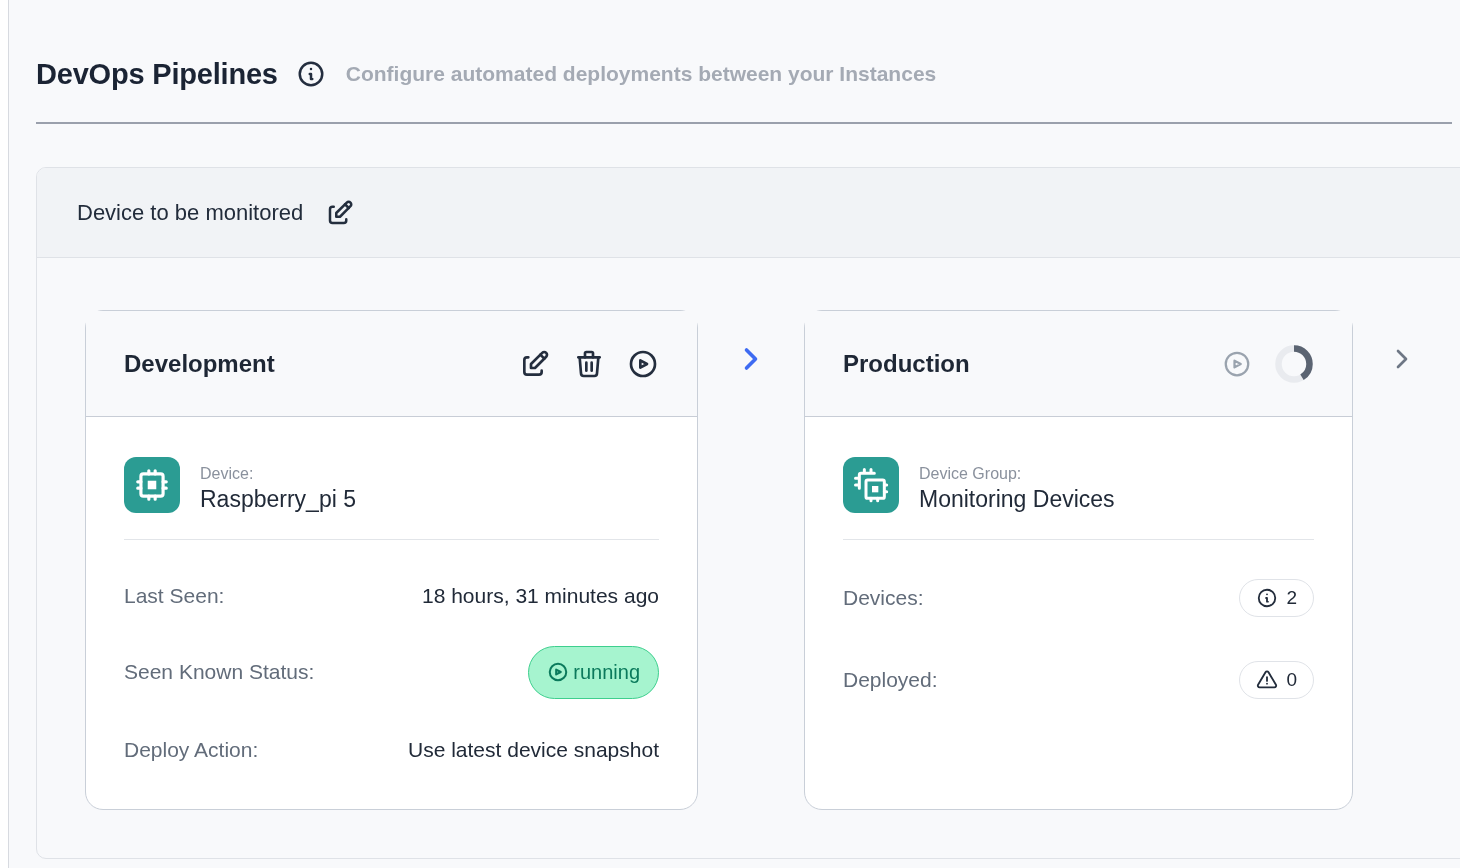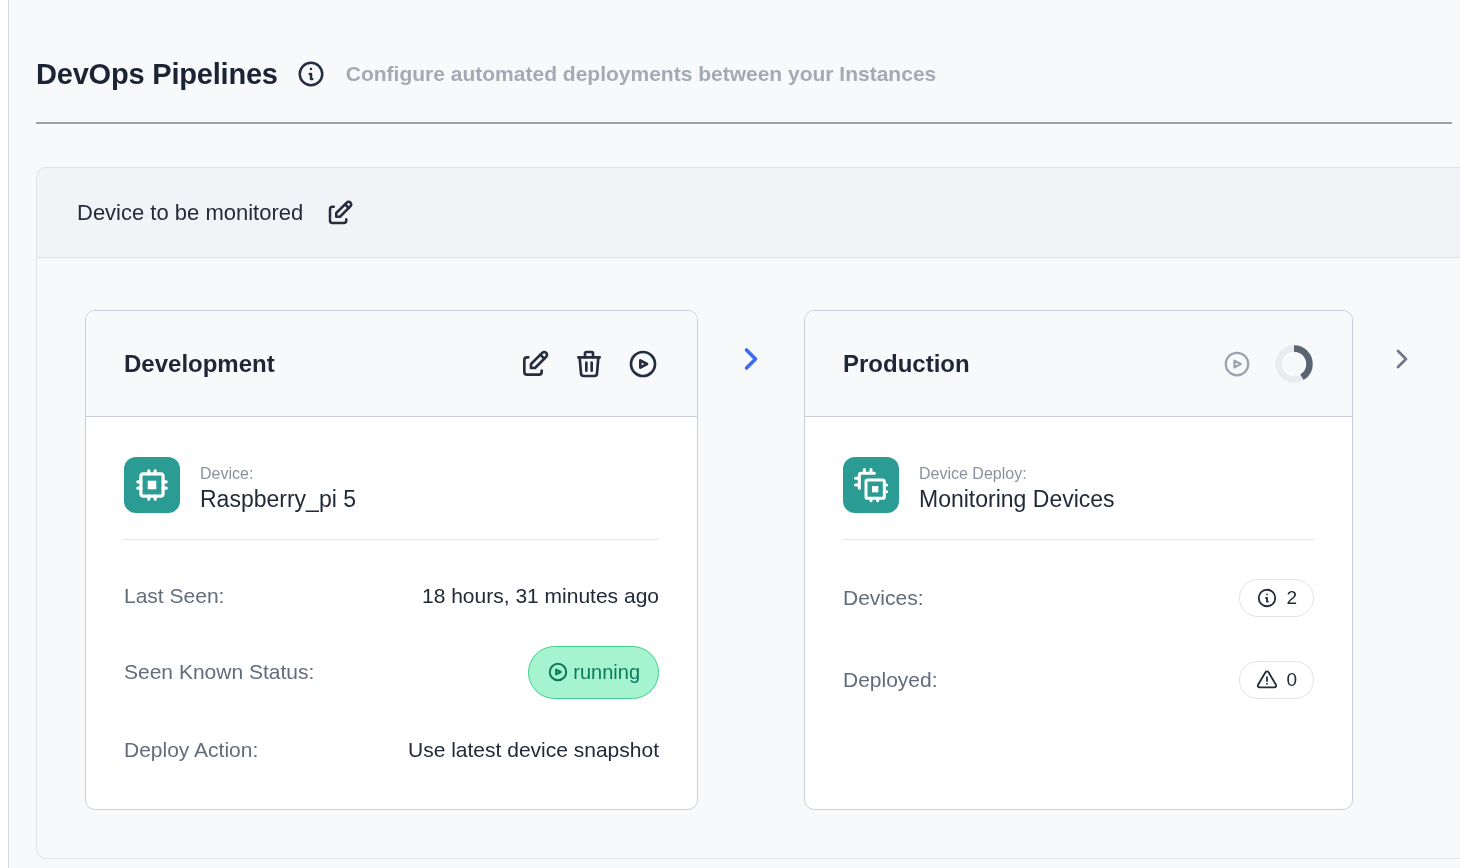--- a/index.html
+++ b/index.html
@@ -18,21 +18,21 @@
   .header-rule { margin:30px 0 0 34px; border-top:2px solid #9aa0ac; }
 
   
   .pipeline-panel { margin:43px 0 0 34px; width:1490px; background:#f8f9fb; border:1.5px solid #dfe2e7; border-radius:10px; }
   .panel-header { height:90px; display:flex; align-items:center; gap:22px; padding:0 40px; background:#f1f3f6; border-bottom:1px solid #dfe2e7; border-radius:9px 9px 0 0; }
   .panel-title { font-size:22px; font-weight:500; color:#222c3b; }
   .icon-btn { background:none; border:none; padding:0; margin:0; display:flex; align-items:center; color:#242e3e; cursor:pointer; }
   .panel-body { display:flex; align-items:flex-start; padding:52px 0 48px 48px; }
 
   
-  .stage-card { background:#ffffff; border:1.5px solid #c9cfd8; border-radius:10px; height:500px; flex:none; }
+  .stage-card { background:#ffffff; border:1.5px solid #c9cfd8; border-radius:18px; height:500px; flex:none; }
   .dev-card  { width:613px; }
   .prod-card { width:549px; }
   .card-header { height:106px; display:flex; align-items:center; padding:0 38px; background:#f8f9fb; border-bottom:1.5px solid #c8cdd6; border-radius:9px 9px 0 0; }
   .card-title { flex:1; font-size:24px; font-weight:600; color:#1e2735; }
   .card-actions { display:flex; align-items:center; gap:22px; }
   .card-body { padding:40px 38px 0 38px; }
 
   .entity-row { display:flex; align-items:flex-end; gap:20px; }
   .entity-icon { width:56px; height:56px; border-radius:12px; background:var(--teal, #2b9c93); color:#ffffff; display:flex; align-items:center; justify-content:center; flex:none; }
   .entity-label { display:block; font-size:16px; color:#8a919d; margin-bottom:3px; }
@@ -192,21 +192,21 @@
               <span class="entity-icon">
                 <svg width="40" height="40" viewBox="0 0 24 24" fill="none" stroke="currentColor" stroke-width="1.8" stroke-linecap="round" stroke-linejoin="round">
                   <path d="M5 14v-8a1 1 0 0 1 1 -1h8"></path>
                   <path d="M8 2.7v1.6M12 2.7v1.6M2.7 8h1.6M2.7 12h1.6"></path>
                   <rect x="9" y="9" width="11" height="11" rx="1"></rect>
                   <rect x="12.6" y="12.6" width="3.8" height="3.8" fill="currentColor" stroke="none"></rect>
                   <path d="M12 20v1.4M16 20v1.4M20 12h1.4M20 16h1.4"></path>
                 </svg>
               </span>
               <div>
-                <span class="entity-label">Device Deploy:</span>
+                <span class="entity-label">Device Group:</span>
                 <span class="entity-name">Monitoring Devices</span>
               </div>
             </div>
             <div class="card-divider"></div>
 
             <div class="kv-row m36">
               <span class="kv-label">Devices:</span>
               <span class="count-pill">
                 <svg width="22" height="22" viewBox="0 0 24 24" fill="none" stroke="currentColor" stroke-width="2" stroke-linecap="round" stroke-linejoin="round">
                   <circle cx="12" cy="12" r="9"></circle>

